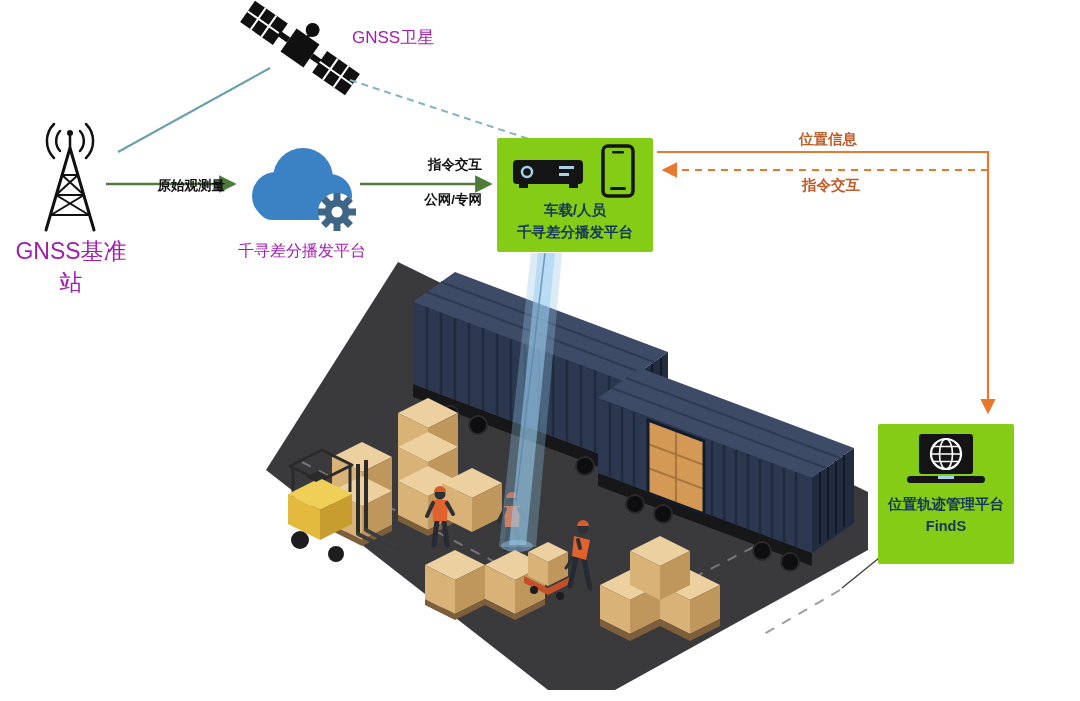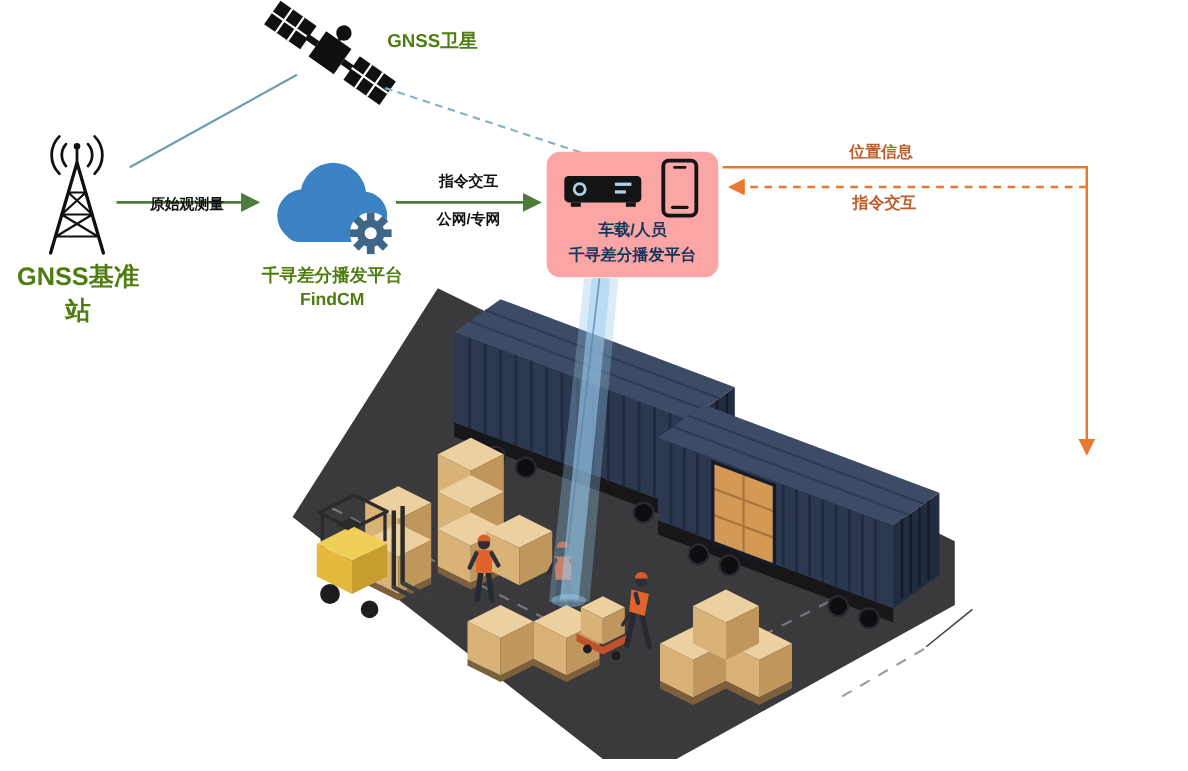--- a/index.html
+++ b/index.html
@@ -1,31 +1,31 @@
 <!DOCTYPE html>
 <html><head>
 <meta charset="utf-8">
 <style>
   *{margin:0;padding:0;box-sizing:border-box}
   html,body{background:#fff}
   body{font-family:"Liberation Sans","DejaVu Sans",sans-serif}
   .stage{position:relative;width:1080px;height:701px;background:#ffffff;overflow:hidden}
   .gfx{position:absolute;left:0;top:0;width:1080px;height:701px}
-  .label{position:absolute;color:#4d7c0f;font-weight:bold;text-align:center;line-height:1.35}
+  .label{position:absolute;color:#a21caf;font-weight:normal;text-align:center;line-height:1.35}
   .lbl-sat{left:352px;top:27px;width:110px;font-size:17px;text-align:left}
   .lbl-base{left:8px;top:236px;width:126px;font-size:23px}
   .lbl-cloud{left:224px;top:240px;width:156px;font-size:16px}
-  .edge{position:absolute;font-size:13.5px;font-weight:bold;color:#111;text-align:center;line-height:1.2}
+  .edge{position:absolute;font-size:13.5px;font-weight:bold;color:#111;text-align:right;line-height:1.2}
   .edge-raw{left:115px;top:178px;width:110px}
   .edge-corr1{left:370px;top:157px;width:112px}
   .edge-corr2{left:370px;top:192px;width:112px}
   .edge.orange{color:#bf5b28;font-size:14.5px}
   .edge-loc{left:745px;top:131px;width:112px}
   .edge-cmd{left:748px;top:177px;width:112px}
-  .bubble{position:absolute;background:#fca5a5;border-radius:12px;display:flex;flex-direction:column;align-items:center}
+  .bubble{position:absolute;background:#84cc16;border-radius:2px;display:flex;flex-direction:column;align-items:center}
   .bubble .bline{font-weight:bold;color:#15355c;font-size:14.5px;line-height:1.5;white-space:nowrap}
   .bubble-terminal{left:497px;top:138px;width:156px;height:114px;padding-top:2px}
   .bubble-finds{left:878px;top:424px;width:136px;height:140px;padding-top:8px}
 </style>
 </head>
 <body>
 
 <div class="stage">
 
   <svg class="gfx" viewBox="0 0 1080 701">
@@ -257,21 +257,20 @@
     <path d="M360,184 L490,184" stroke="#4f7b3a" stroke-width="2.5" fill="none" marker-end="url(#mG)"></path>
     <path d="M657,152 L988,152 L988,412" stroke="#e8782e" stroke-width="2.2" fill="none" marker-end="url(#mO)"></path>
     <path d="M988,170 L664,170" stroke="#e8782e" stroke-width="2.2" stroke-dasharray="7 6" fill="none" marker-end="url(#mO)"></path>
     <path d="M884,554 L842,588" stroke="#3a3a3a" stroke-width="1.3" fill="none"></path>
   </svg>
 
   <div class="label lbl-sat">GNSS卫星</div>
   <div class="label lbl-base">GNSS基准站</div>
   <div class="label lbl-cloud">
     <div>千寻差分播发平台</div>
-    <div>FindCM</div>
   </div>
 
   <div class="edge edge-raw">原始观测量</div>
   <div class="edge edge-corr1">指令交互</div>
   <div class="edge edge-corr2">公网/专网</div>
   <div class="edge orange edge-loc">位置信息</div>
   <div class="edge orange edge-cmd">指令交互</div>
 
   <div class="bubble bubble-terminal">
     <svg width="140" height="60" viewBox="0 0 140 60">
@@ -286,14 +285,26 @@
       <g>
         <rect x="98" y="6" width="30" height="50" rx="5" fill="none" stroke="#141414" stroke-width="3.5"></rect>
         <rect x="107" y="11" width="12" height="2.5" rx="1" fill="#141414"></rect>
         <rect x="105" y="47" width="16" height="3" rx="1.5" fill="#141414"></rect>
       </g>
     </svg>
     <div class="bline">车载/人员</div>
     <div class="bline">千寻差分播发平台</div>
   </div>
 
+  <div class="bubble bubble-finds">
+    <svg width="110" height="62" viewBox="0 0 110 62">
+      <rect x="28" y="2" width="54" height="40" rx="3" fill="#141414"></rect>
+      <circle cx="55" cy="22" r="15" fill="none" stroke="#ffffff" stroke-width="2.2"></circle>
+      <ellipse cx="55" cy="22" rx="6.5" ry="15" fill="none" stroke="#ffffff" stroke-width="1.6"></ellipse>
+      <path d="M40,22 H70 M42.5,14.5 H67.5 M42.5,29.5 H67.5" stroke="#ffffff" stroke-width="1.6" fill="none"></path>
+      <rect x="16" y="44" width="78" height="7" rx="3.5" fill="#141414"></rect>
+      <rect x="47" y="44" width="16" height="3" fill="#a9d2e8"></rect>
+    </svg>
+    <div class="bline">位置轨迹管理平台</div>
+    <div class="bline">FindS</div>
+  </div>
 
 </div>
 
 </body></html>

